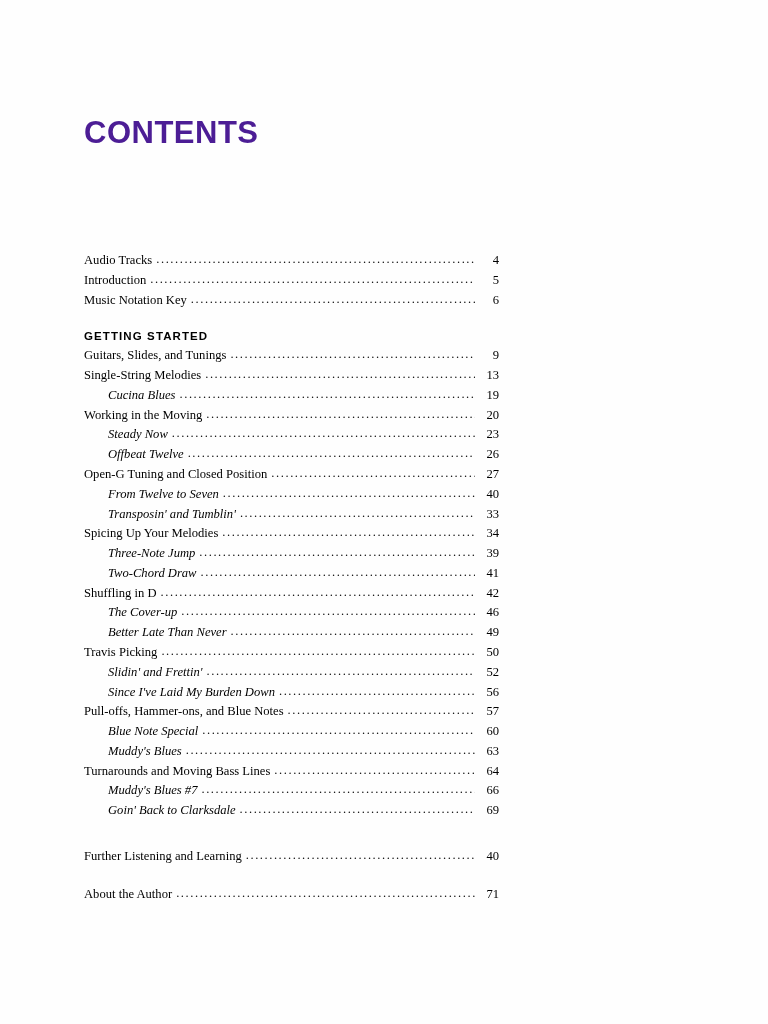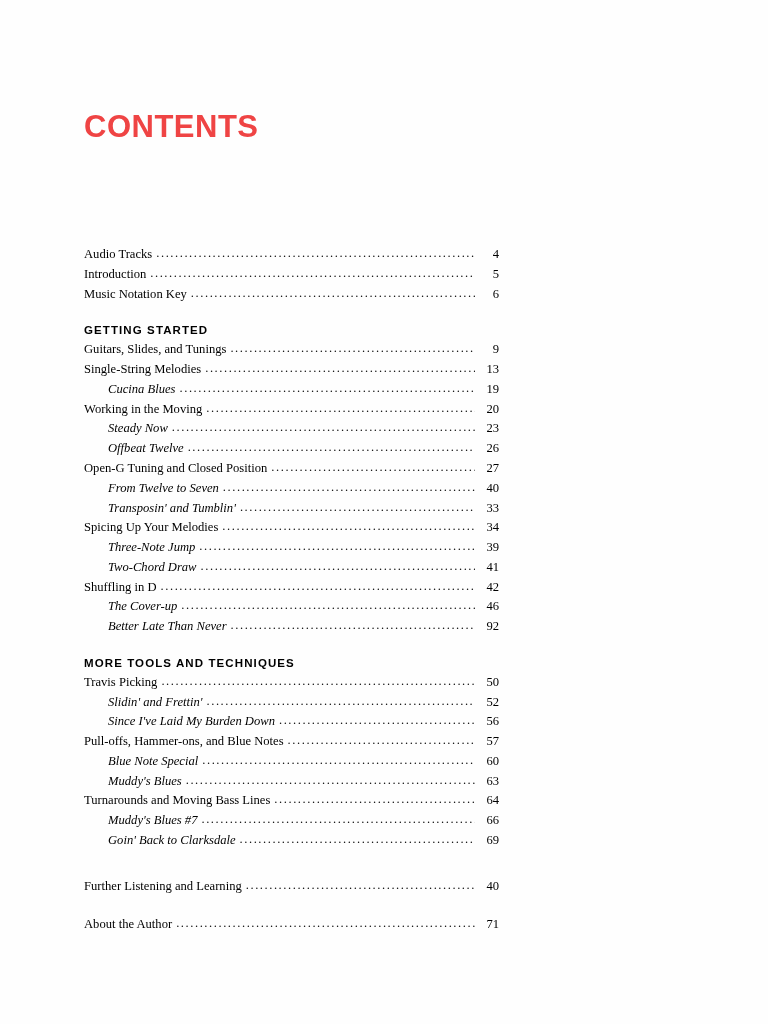--- a/index.html
+++ b/index.html
@@ -26,22 +26,22 @@
     position: absolute;
     left: 84px;
     top: 110px;
     width: 415px;
   }
   .toc-title {
     font-family: "Liberation Sans", sans-serif;
     font-weight: bold;
     font-size: 31px;
     letter-spacing: 0.5px;
-    color: #ef4444;
-    margin: 0 0 0 0;
+    color: #4c1d95;
+    margin: 6px 0 0 0;
     line-height: 1.1;
   }
   .entries {
     margin-top: 104px;
   }
   .section-head {
     font-family: "Liberation Sans", sans-serif;
     font-weight: bold;
     font-size: 11.5px;
     letter-spacing: 1.1px;
@@ -188,26 +188,25 @@
           <span class="page-no">42</span>
         </div>
         <div class="row indent">
           <span class="label">The Cover-up</span>
           <span class="dots">.............................................................................................................................</span>
           <span class="page-no">46</span>
         </div>
         <div class="row indent">
           <span class="label">Better Late Than Never</span>
           <span class="dots">.............................................................................................................................</span>
-          <span class="page-no">92</span>
-        </div>
-      </div>
-
-      <div>
-        <div class="section-head">MORE TOOLS AND TECHNIQUES</div>
+          <span class="page-no">49</span>
+        </div>
+      </div>
+
+      <div>
 
         <div class="row">
           <span class="label">Travis Picking</span>
           <span class="dots">.............................................................................................................................</span>
           <span class="page-no">50</span>
         </div>
         <div class="row indent">
           <span class="label">Slidin' and Frettin'</span>
           <span class="dots">.............................................................................................................................</span>
           <span class="page-no">52</span>

